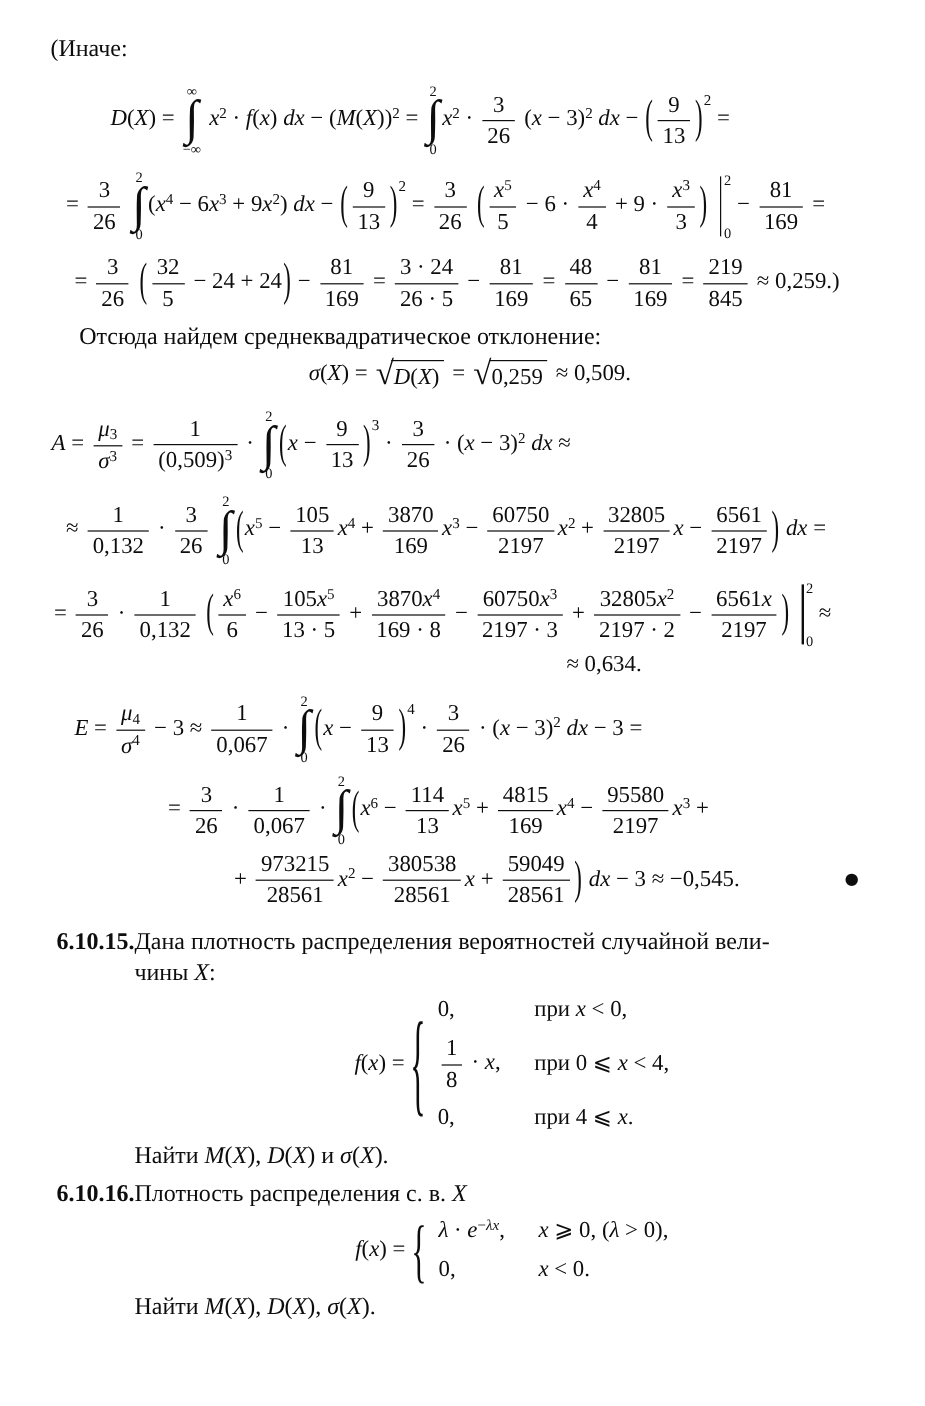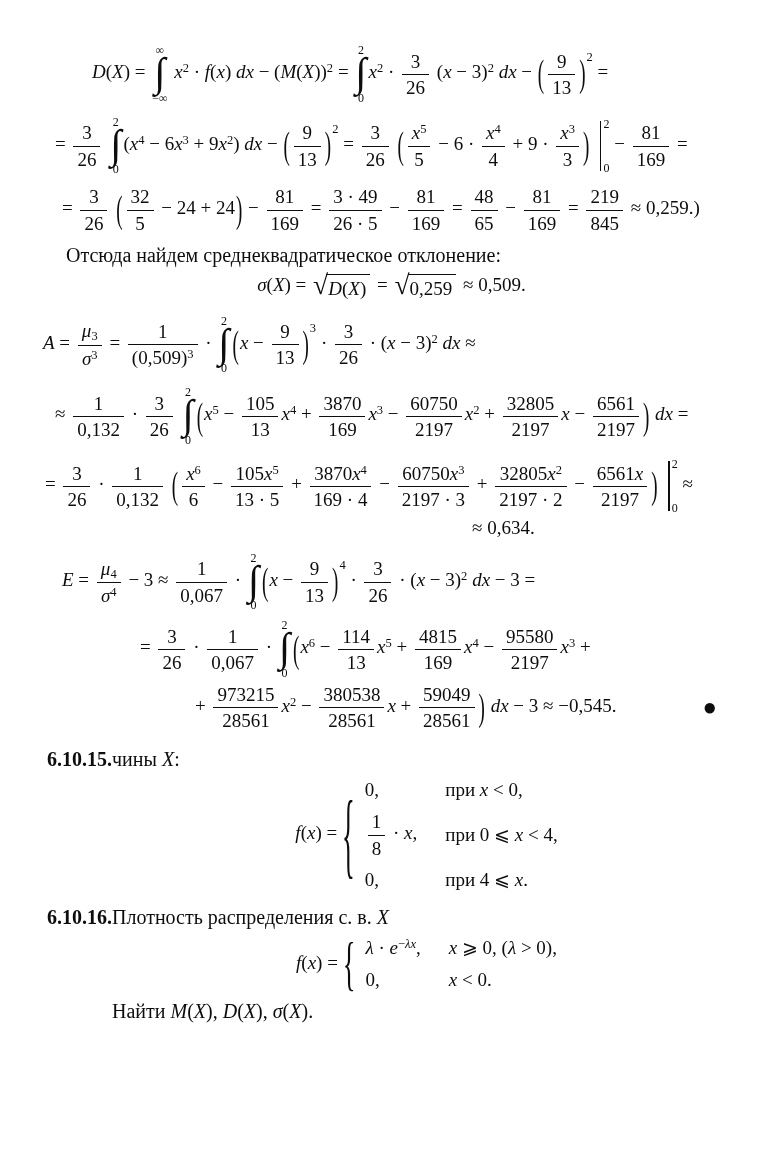--- a/index.html
+++ b/index.html
@@ -55,20 +55,21 @@
   .pnum{width:70px;flex:none;font-weight:bold;font-size:20px;line-height:1.3;text-align:right;}
   .pbody{flex:1;font-size:20px;line-height:1.3;}
   .pformula{margin:6px 0 6px;}
   .ptask{margin-top:2px;}
 </style>
 </head>
 <body>
 
 <div class="page">
 
+  <div class="text-line">(Иначе:</div>
 
   <div class="math-line l-f1"><span class="var">D</span>(<span class="var">X</span>) =  <span class="mint">
         <span class="mint-hi">∞</span>
         <span class="mint-sign">∫</span>
         <span class="mint-lo">−∞</span>
       </span> <span class="var">x</span><span class="msup">2</span> · <span class="var">f</span>(<span class="var">x</span>) <span class="var">dx</span> − (<span class="var">M</span>(<span class="var">X</span>))<span class="msup">2</span> = <span class="mint">
         <span class="mint-hi">2</span>
         <span class="mint-sign">∫</span>
         <span class="mint-lo">0</span>
       </span><span class="var">x</span><span class="msup">2</span> · <span class="mfrac">
@@ -113,21 +114,21 @@
   <div class="math-line l-f3">= <span class="mfrac">
         <span class="mnum">3</span>
         <span class="mden">26</span>
       </span> <span class="mbig">(</span><span class="mfrac">
         <span class="mnum">32</span>
         <span class="mden">5</span>
       </span> − 24 + 24<span class="mbig">)</span> − <span class="mfrac">
         <span class="mnum">81</span>
         <span class="mden">169</span>
       </span> = <span class="mfrac">
-        <span class="mnum">3 · 49</span>
+        <span class="mnum">3 · 24</span>
         <span class="mden">26 · 5</span>
       </span> − <span class="mfrac">
         <span class="mnum">81</span>
         <span class="mden">169</span>
       </span> = <span class="mfrac">
         <span class="mnum">48</span>
         <span class="mden">65</span>
       </span> − <span class="mfrac">
         <span class="mnum">81</span>
         <span class="mden">169</span>
@@ -195,21 +196,21 @@
         <span class="mnum">1</span>
         <span class="mden">0,132</span>
       </span> <span class="mbig">(</span><span class="mfrac">
         <span class="mnum"><span class="var">x</span><span class="msup">6</span></span>
         <span class="mden">6</span>
       </span> − <span class="mfrac">
         <span class="mnum">105<span class="var">x</span><span class="msup">5</span></span>
         <span class="mden">13 · 5</span>
       </span> + <span class="mfrac">
         <span class="mnum">3870<span class="var">x</span><span class="msup">4</span></span>
-        <span class="mden">169 · 4</span>
+        <span class="mden">169 · 8</span>
       </span> − <span class="mfrac">
         <span class="mnum">60750<span class="var">x</span><span class="msup">3</span></span>
         <span class="mden">2197 · 3</span>
       </span> + <span class="mfrac">
         <span class="mnum">32805<span class="var">x</span><span class="msup">2</span></span>
         <span class="mden">2197 · 2</span>
       </span> − <span class="mfrac">
         <span class="mnum">6561<span class="var">x</span></span>
         <span class="mden">2197</span>
       </span><span class="mbig">)</span> <span class="mbar">
@@ -268,35 +269,37 @@
         </span><span class="var">x</span> + <span class="mfrac">
           <span class="mnum">59049</span>
           <span class="mden">28561</span>
         </span><span class="mbig">)</span> <span class="var">dx</span> − 3 ≈ −0,545.</span>
     <span class="end-dot">●</span>
   </div>
 
   <div class="problem">
     <span class="pnum">6.10.15.</span>
     <div class="pbody">
+      <div>Дана плотность распределения вероятностей случайной вели-</div>
       <div>чины <span class="var">X</span>:</div>
       <div class="math-line center pformula"><span class="var">f</span>(<span class="var">x</span>) = <span class="mcases">
             <span class="mcases-brace" style="transform: scaleY(3.6);">{</span>
             <span class="mcases-rows">
               <span class="mcases-cell">0,</span>
               <span class="mcases-cell">при <span class="var">x</span> &lt; 0,</span>
               <span class="mcases-cell"><span class="mfrac">
                   <span class="mnum">1</span>
                   <span class="mden">8</span>
                 </span> · <span class="var">x</span>,</span>
               <span class="mcases-cell">при 0 ⩽ <span class="var">x</span> &lt; 4,</span>
               <span class="mcases-cell">0,</span>
               <span class="mcases-cell">при 4 ⩽ <span class="var">x</span>.</span>
             </span>
           </span></div>
+      <div class="ptask">Найти <span class="var">M</span>(<span class="var">X</span>), <span class="var">D</span>(<span class="var">X</span>) и <span class="var">σ</span>(<span class="var">X</span>).</div>
     </div>
   </div>
 
   <div class="problem">
     <span class="pnum">6.10.16.</span>
     <div class="pbody">
       <div>Плотность распределения с. в. <span class="var">X</span></div>
       <div class="math-line center pformula"><span class="var">f</span>(<span class="var">x</span>) = <span class="mcases">
             <span class="mcases-brace" style="transform: scaleY(2.2);">{</span>
             <span class="mcases-rows">

